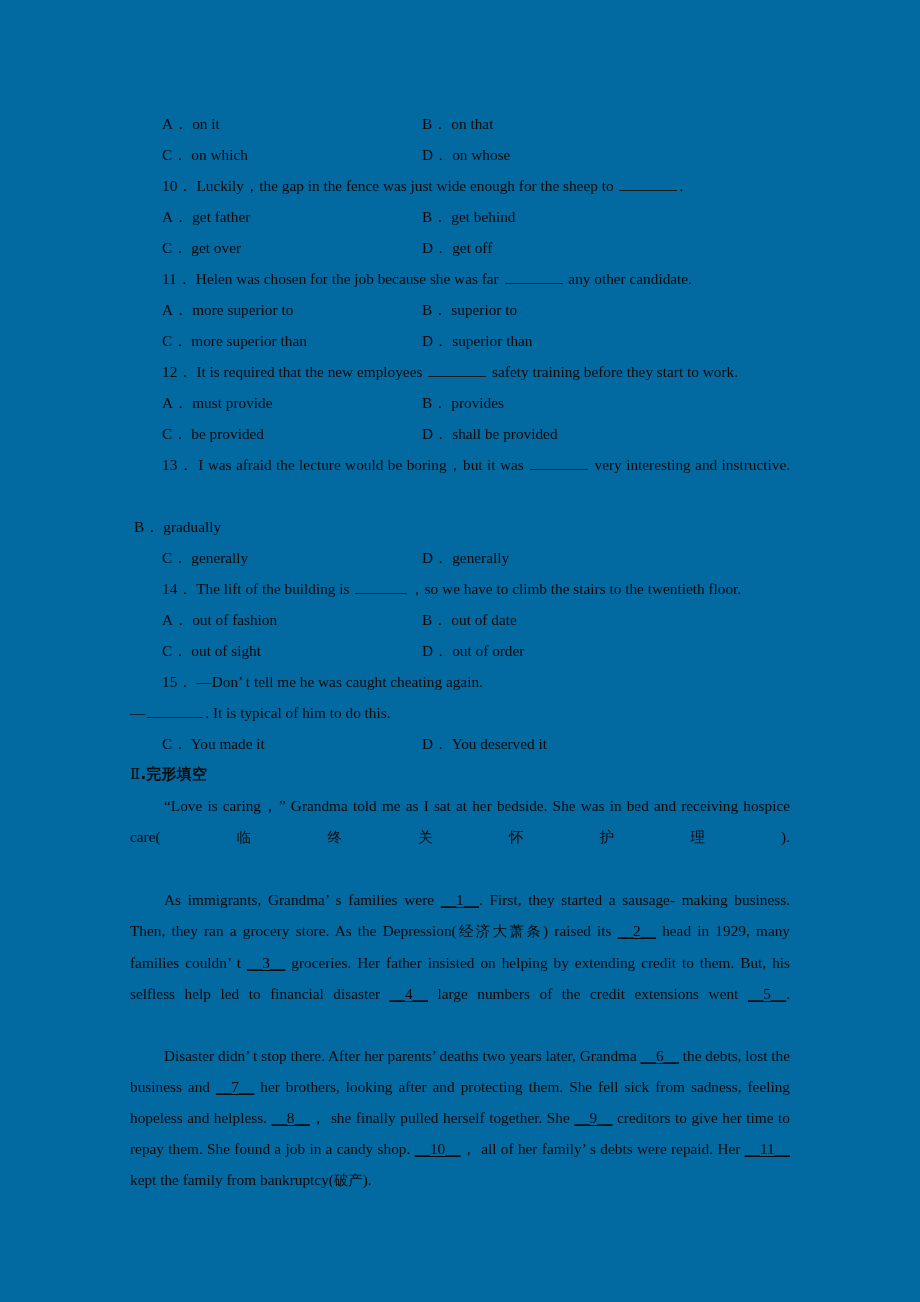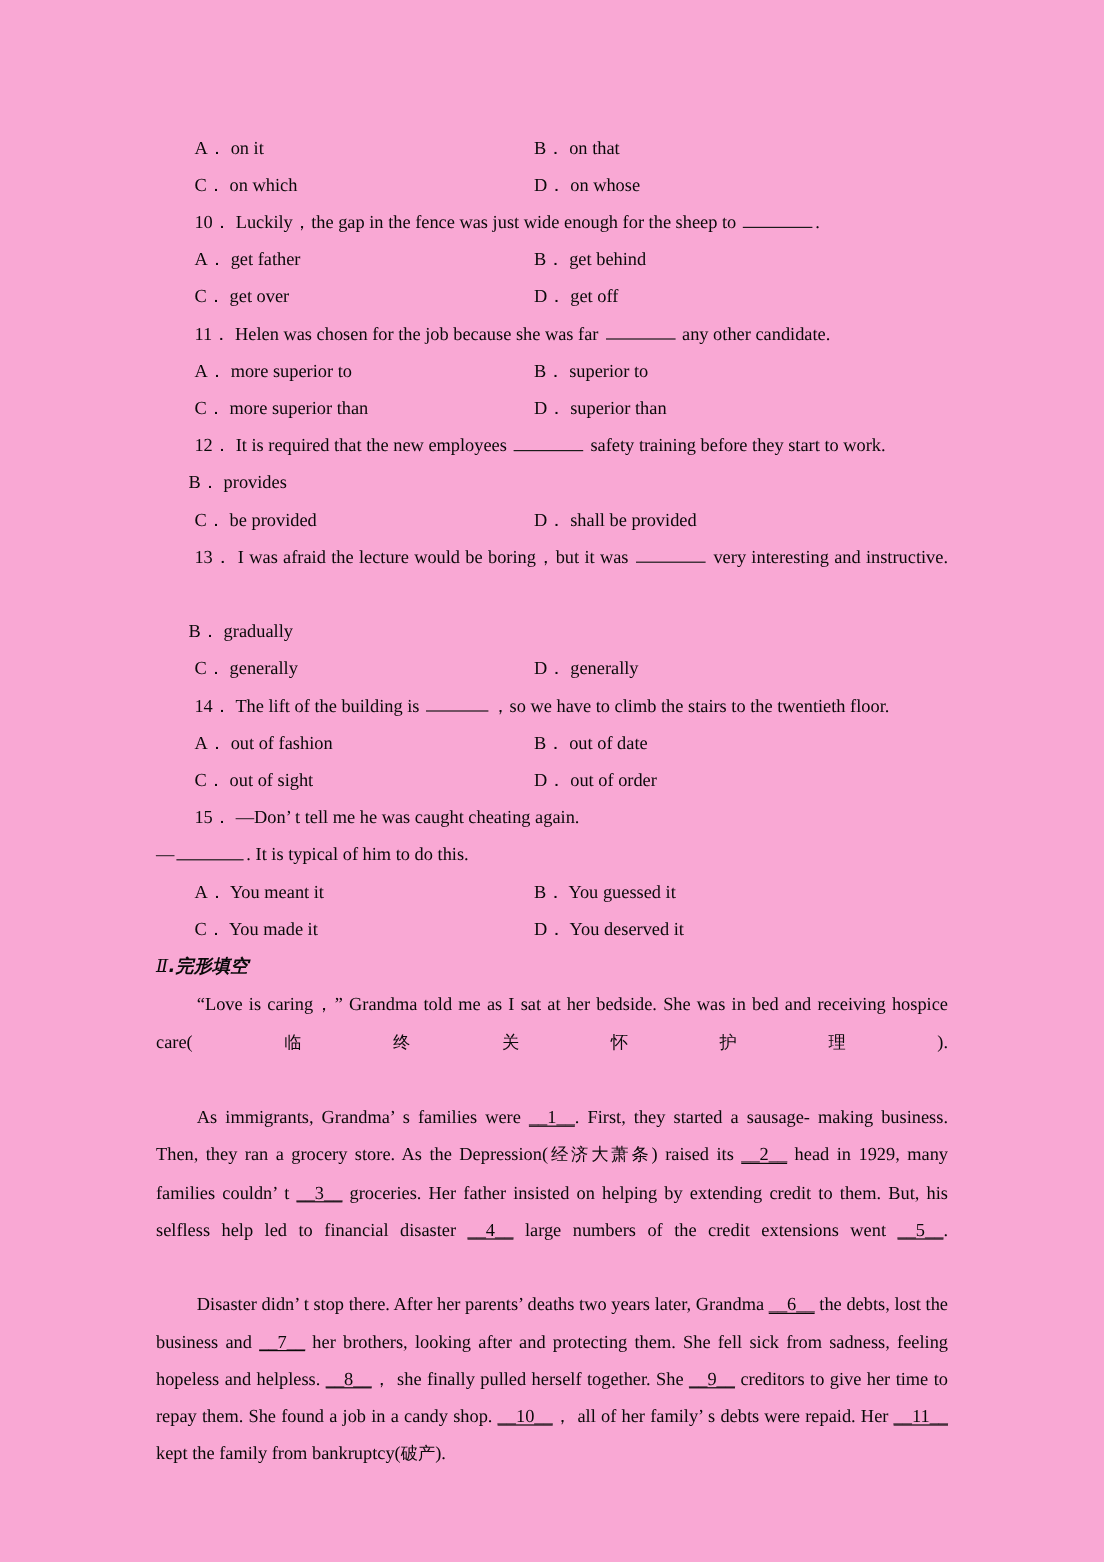--- a/index.html
+++ b/index.html
@@ -4,21 +4,21 @@
 <style>
   html, body {
     margin: 0;
     padding: 0;
     background: #ffffff;
   }
   .page {
     position: relative;
     width: 920px;
     height: 1302px;
-    background: #f9a8d4;
+    background: #0369a1;
     font-family: "Liberation Serif", "DejaVu Serif", serif;
     color: #0a0a0a;
     overflow: hidden;
   }
   .content {
     position: absolute;
     left: 130px;
     top: 108px;
     width: 660px;
   }
@@ -48,21 +48,20 @@
     margin: 0;
   }
   .opt-col-a {
     width: 288px;
     padding-left: 32px;
     box-sizing: border-box;
     flex: 0 0 288px;
   }
   .opt-col-b {
     padding-left: 4px;
-    margin-left: 23px;
   }
   .qnum { }
   .blank-mc {
     display: inline-block;
     width: 58px;
     border-bottom: 1px solid #1a1a1a;
     vertical-align: baseline;
     margin: 0 2px;
     height: 0.92em;
   }
@@ -74,21 +73,20 @@
   }
 
   
   .sec-heading {
     font-family: "DejaVu Sans", "Liberation Sans", sans-serif;
     font-weight: bold;
     font-size: 15px;
     line-height: 31px;
     margin: 0;
     letter-spacing: 0.2px;
-    font-style: italic;
   }
   .sec-heading .roman {
     font-family: "Liberation Serif", "DejaVu Serif", serif;
     font-weight: normal;
   }
 
   
   .para {
     font-size: 15.3px;
     line-height: 31px;
@@ -144,20 +142,21 @@
       <div class="opt-col-a"><span>A．</span> <span>more superior to</span></div>
       <div class="opt-col-b"><span>B．</span> <span>superior to</span></div>
     </div>
     <div class="opt-row">
       <div class="opt-col-a"><span>C．</span> <span>more superior than</span></div>
       <div class="opt-col-b"><span>D．</span> <span>superior than</span></div>
     </div>
 
     <p class="q-line"><span class="qnum">12．</span> <span>It is required that the new employees </span><span class="blank-mc"></span><span> safety training before they start to work.</span></p>
     <div class="opt-row">
+      <div class="opt-col-a"><span>A．</span> <span>must provide</span></div>
       <div class="opt-col-b"><span>B．</span> <span>provides</span></div>
     </div>
     <div class="opt-row">
       <div class="opt-col-a"><span>C．</span> <span>be provided</span></div>
       <div class="opt-col-b"><span>D．</span> <span>shall be provided</span></div>
     </div>
 
     <p class="q-line justified"><span class="qnum">13．</span> <span>I was afraid the lecture would be boring，but it was </span><span class="blank-mc"></span><span> very interesting and instructive.</span></p>
     <div class="opt-row">
       <div class="opt-col-b"><span>B．</span> <span>gradually</span></div>
@@ -173,24 +172,20 @@
       <div class="opt-col-b"><span>B．</span> <span>out of date</span></div>
     </div>
     <div class="opt-row">
       <div class="opt-col-a"><span>C．</span> <span>out of sight</span></div>
       <div class="opt-col-b"><span>D．</span> <span>out of order</span></div>
     </div>
 
     <p class="q-line"><span class="qnum">15．</span> <span>—Don’ t tell me he was caught cheating again.</span></p>
     <p class="q-line" style="text-indent:0;"><span>—</span><span class="blank-mc dlg"></span><span>. It is typical of him to do this.</span></p>
     <div class="opt-row">
-      <div class="opt-col-a"><span>A．</span> <span>You meant it</span></div>
-      <div class="opt-col-b"><span>B．</span> <span>You guessed it</span></div>
-    </div>
-    <div class="opt-row">
       <div class="opt-col-a"><span>C．</span> <span>You made it</span></div>
       <div class="opt-col-b"><span>D．</span> <span>You deserved it</span></div>
     </div>
 
     <p class="sec-heading"><span class="roman">Ⅱ</span><span>.</span><span>完形填空</span></p>
 
     <p class="para last-justify" id="cloze-p1"><span>“Love is caring，”  Grandma told me as I sat at her bedside. She was in bed and receiving hospice care(</span><span class="cn">临终关怀护理</span><span>).</span></p>
     <p class="para last-justify" id="cloze-p2"><span>As immigrants, Grandma’ s families were </span><span class="cz">__1__</span><span>. First, they started a sausage- making business. Then, they ran a grocery store. As the Depression(</span><span class="cn">经济大萧条</span><span>) raised its </span><span class="cz">__2__</span><span> head in 1929, many families couldn’ t </span><span class="cz">__3__</span><span> groceries. Her father insisted on helping by extending credit to them. But, his selfless help led to financial disaster </span><span class="cz">__4__</span><span> large numbers of the credit extensions went </span><span class="cz">__5__</span><span>.</span></p>
     <p class="para" id="cloze-p3"><span>Disaster didn’ t stop there. After her parents’  deaths two years later, Grandma </span><span class="cz">__6__</span><span> the debts, lost the business and </span><span class="cz">__7__</span><span> her brothers, looking after and protecting them. She fell sick from sadness, feeling hopeless and helpless. </span><span class="cz">__8__</span><span>， she finally pulled herself together. She </span><span class="cz">__9__</span><span> creditors to give her time to repay them. She found a job in a candy shop. </span><span class="cz">__10__</span><span>， all of her family’ s debts were repaid. Her </span><span class="cz">__11__</span><span> kept the family from bankruptcy(</span><span class="cn">破产</span><span>).</span></p>
 

